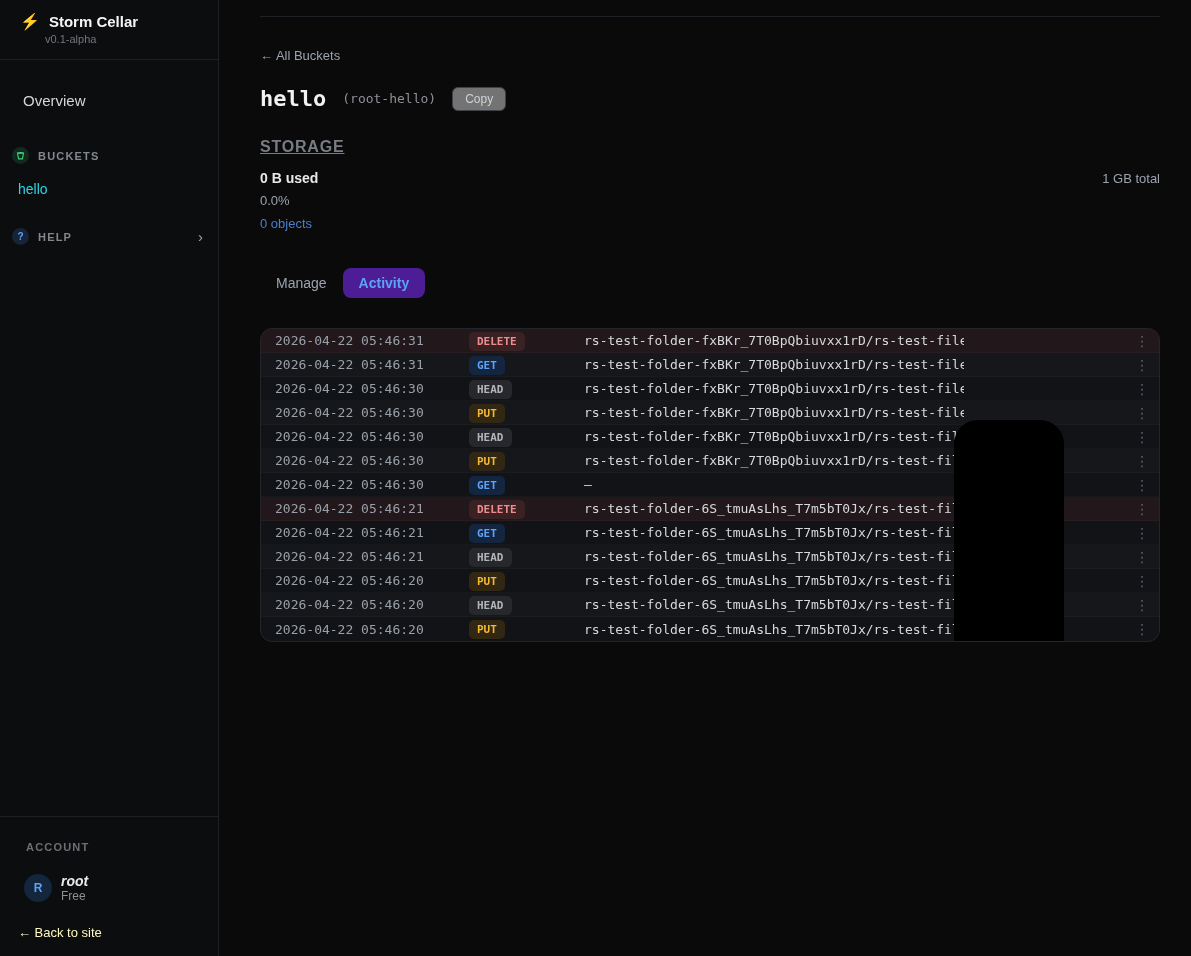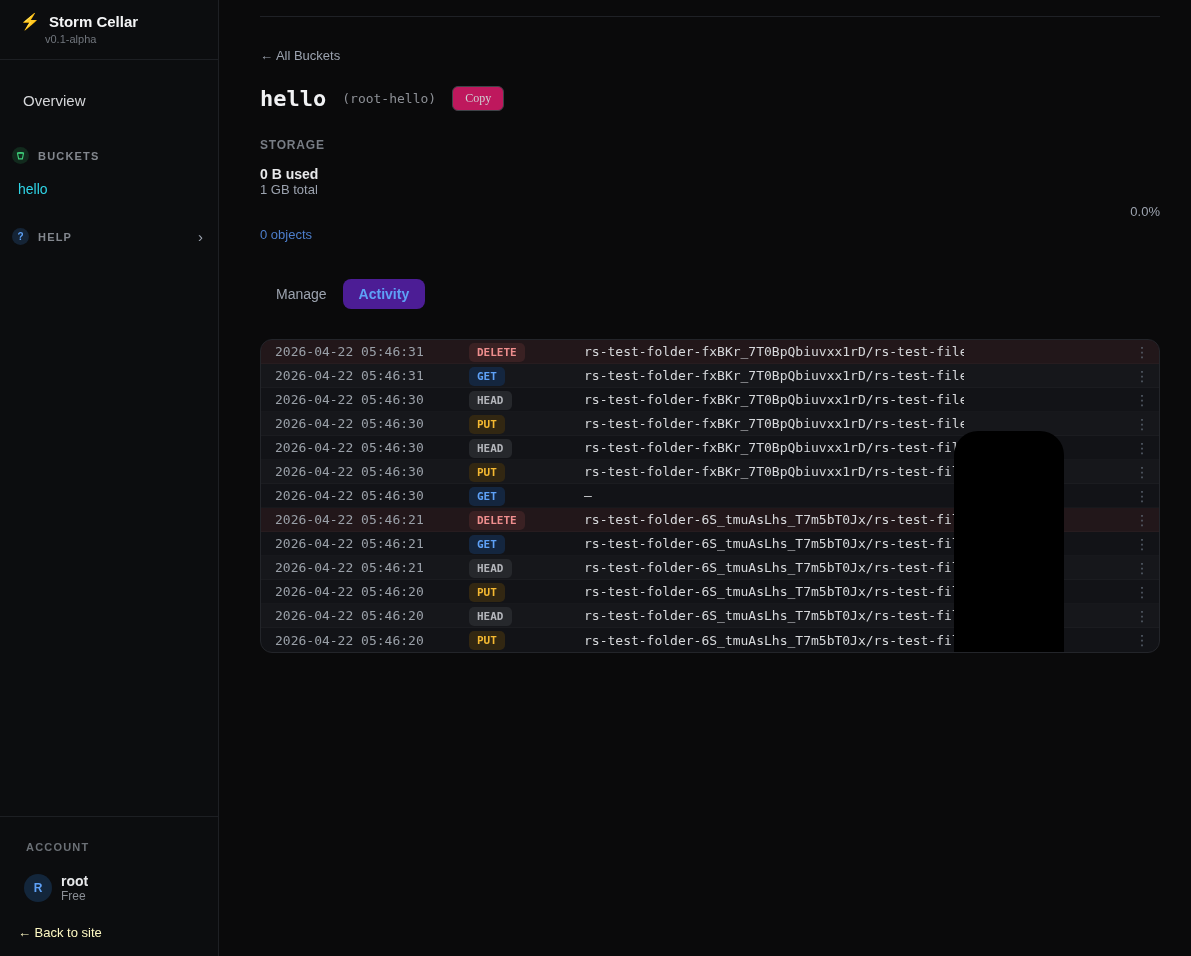--- a/index.html
+++ b/index.html
@@ -46,45 +46,45 @@
   .sidebar-spacer { flex: 1; }
   .account-block { border-top: 1px solid #1d1f23; padding: 24px 0 16px 0; }
   .account-label { font-size: 11px; font-weight: bold; letter-spacing: 1.2px; color: #6b7076; padding: 0 26px; }
   .account-user { display: flex; align-items: center; gap: 9px; padding: 20px 24px 0 24px; }
   .avatar {
     width: 28px; height: 28px; border-radius: 50%;
     background: #13263b; color: #5ea1f7;
     font-size: 12px; font-weight: bold;
     display: flex; align-items: center; justify-content: center;
   }
-  .account-name { font-size: 14px; font-weight: bold; color: #e8e9eb; line-height: 1.15; }
+  .account-name { font-size: 14px; font-weight: bold; color: #e8e9eb; line-height: 1.15; font-style: italic; }
   .account-plan { font-size: 12px; color: #8b8f96; }
   .back-link { padding: 22px 18px 0 18px; font-size: 13px; color: #fef9c3; cursor: pointer; }
 
   
   .main { margin-left: 220px; padding: 0 14px 0 40px; position: relative; }
   .top-hairline { width: 900px; border-top: 1px solid #1f2126; margin-top: 16px; }
   .back-buckets { margin-top: 31px; font-size: 13px; color: #9ca3af; cursor: pointer; display: inline-block; }
 
   .title-row { margin-top: 22px; display: flex; align-items: center; gap: 16px; }
   .bucket-title { font-size: 22px; font-weight: bold; color: #f1f2f4; }
   .bucket-id { font-size: 13px; color: #8d9096; }
   .copy-btn {
     font-size: 12px; color: #cfd1d4;
-    background: #be185d; border: 1px solid #3f4248; border-radius: 6px;
+    background: #737373; border: 1px solid #3f4248; border-radius: 6px;
     padding: 4px 12px; cursor: pointer;
-    font-family: Liberation Serif, serif;
+    font-family: Liberation Sans, sans-serif;
   }
 
   .storage-section { width: 900px; margin-top: 27px; }
-  .storage-label { font-size: 12px; font-weight: bold; letter-spacing: 0.8px; color: #787d85; }
-  .storage-line1 { display: flex; justify-content: space-between; align-items: baseline; margin-top: 14px; flex-direction: column; }
+  .storage-label { font-size: 16px; font-weight: bold; letter-spacing: 0.8px; color: #787d85; text-decoration: underline; }
+  .storage-line1 { display: flex; justify-content: space-between; align-items: baseline; margin-top: 14px; }
   .storage-used { font-size: 14px; font-weight: bold; color: #e8e9eb; }
   .storage-total { font-size: 13px; color: #9ca3af; }
-  .storage-percent { text-align: right; font-size: 13px; color: #9ca3af; margin-top: 7px; }
+  .storage-percent { font-size: 13px; color: #9ca3af; margin-top: 7px; }
   .storage-objects { font-size: 13px; color: #4d7ecb; margin-top: 8px; cursor: pointer; display: inline-block; }
 
   .tabs-row { margin-top: 36px; display: flex; align-items: flex-end; }
   .tab { font-size: 14px; color: #9ca3af; padding: 7px 16px; border-radius: 8px; cursor: pointer; }
   .tab.active { color: #5ea1f7; font-weight: bold; background: #4c1d95; }
 
   
   .card {
     width: 900px; margin-top: 30px;
     background: #121317;

